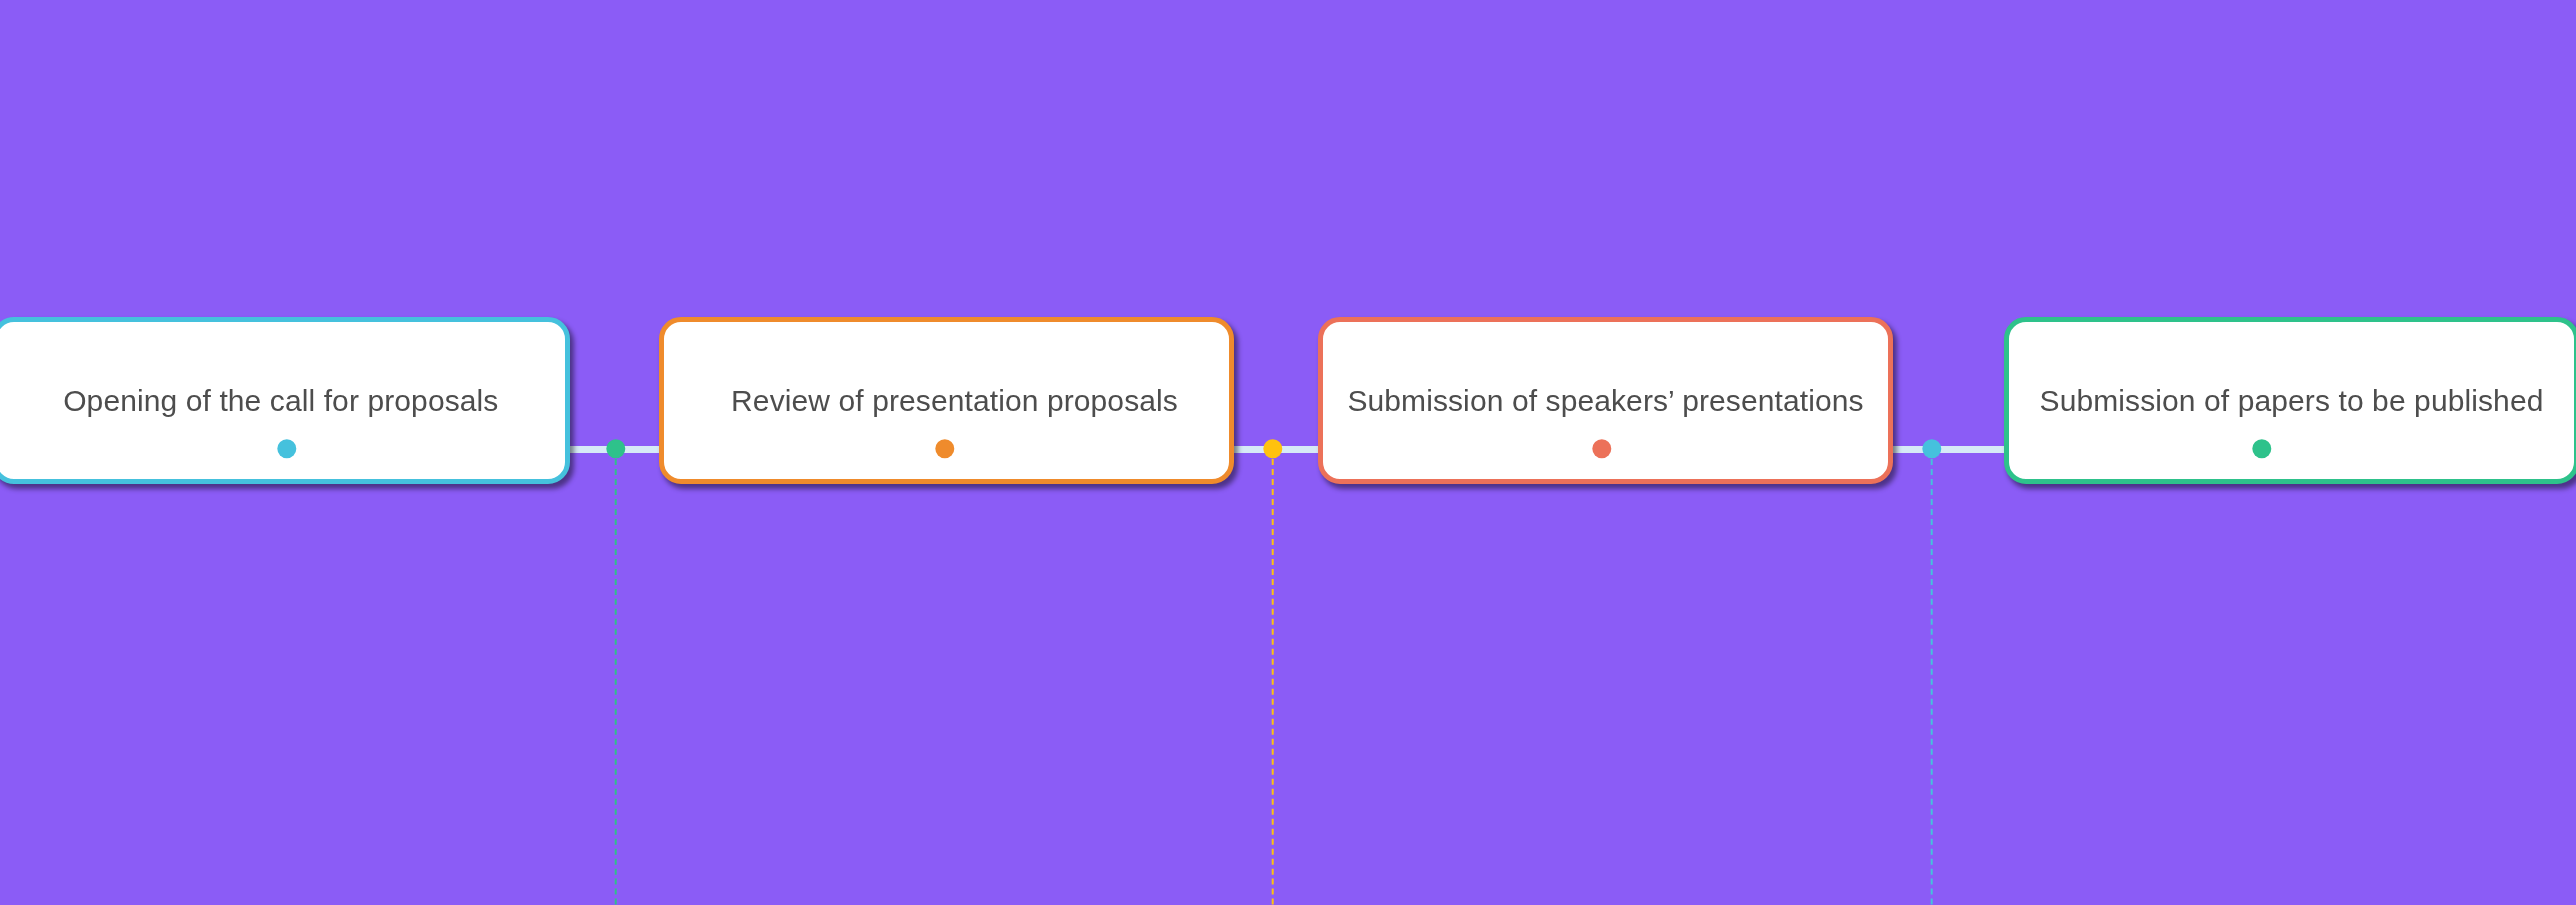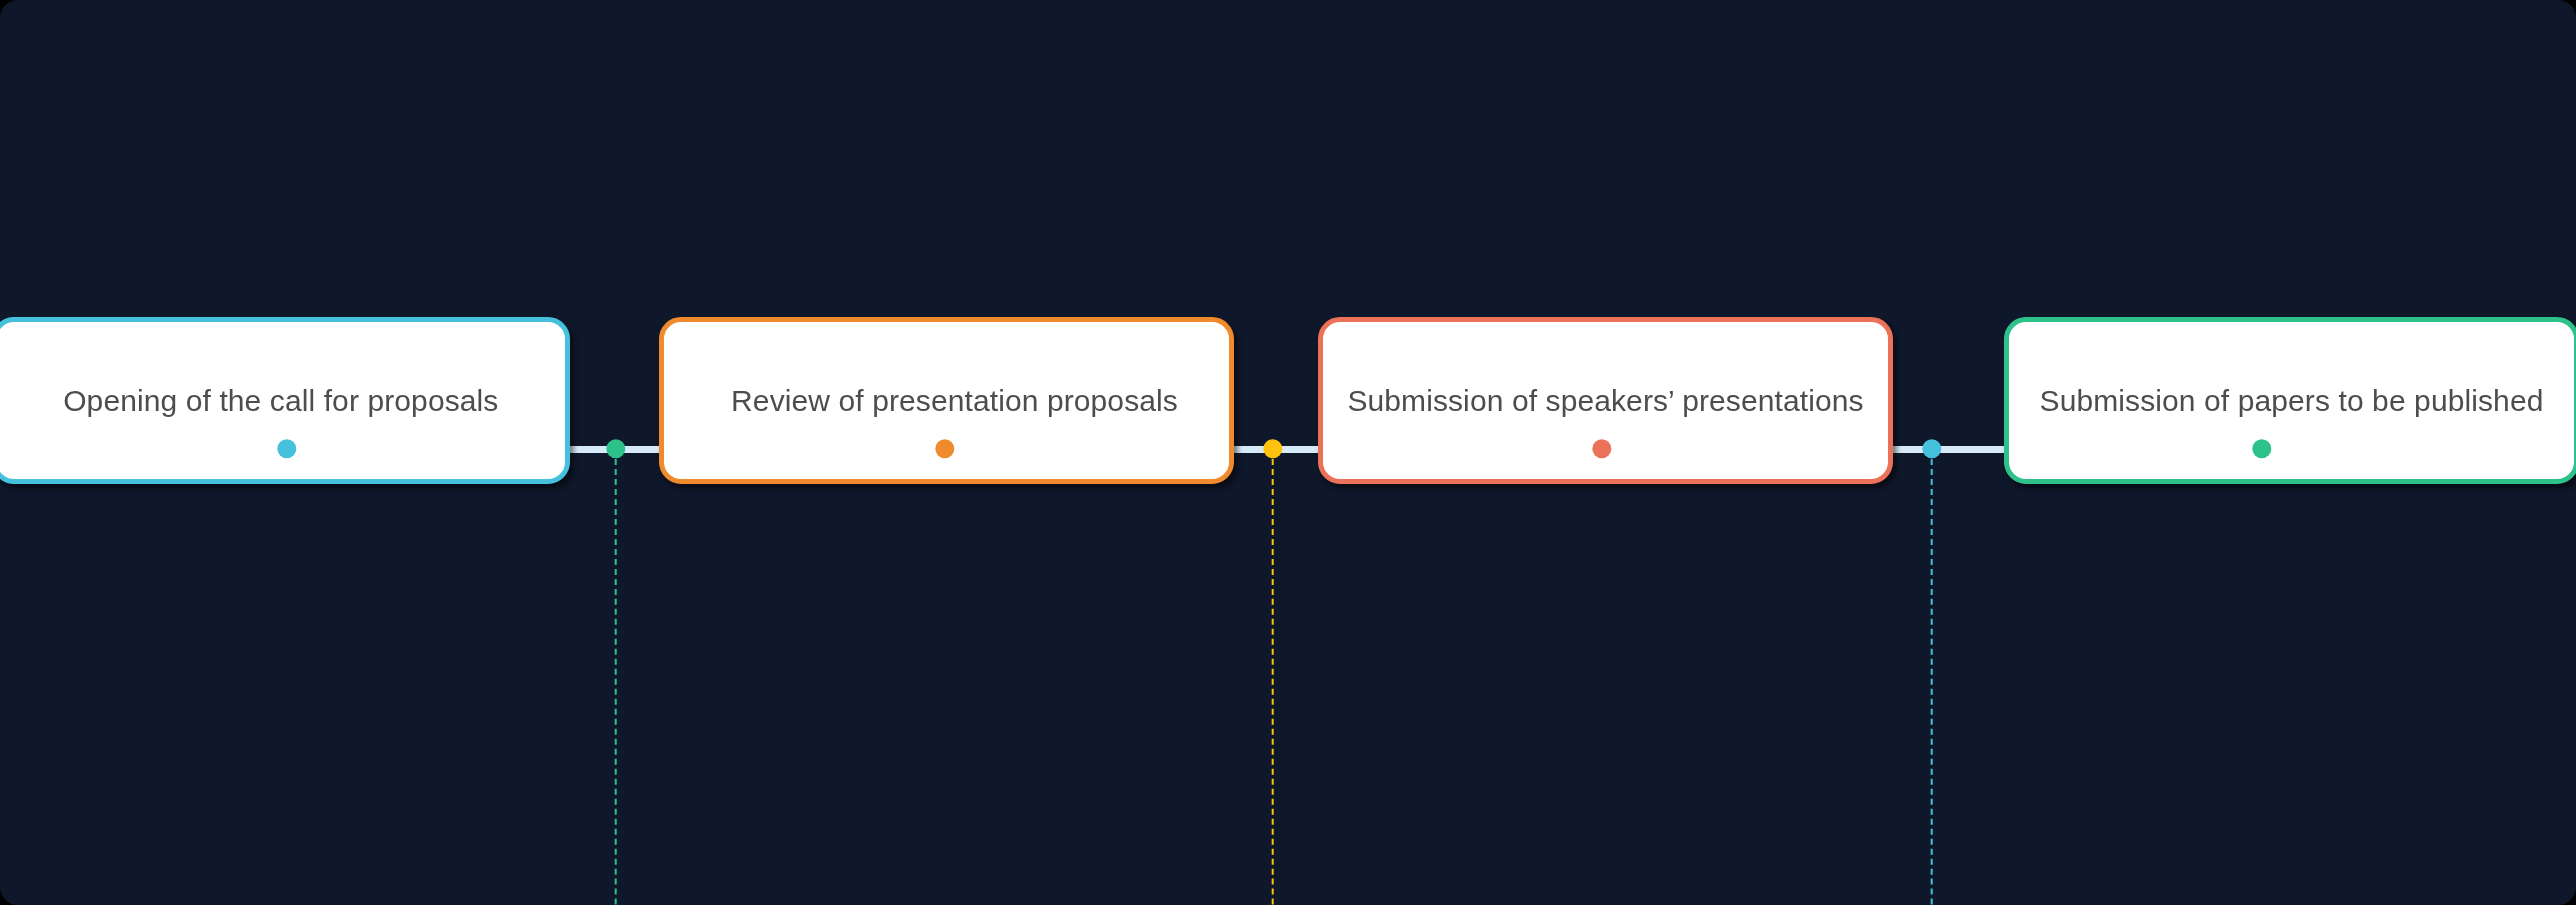--- a/index.html
+++ b/index.html
@@ -7,23 +7,22 @@
     padding: 0;
     background: #000000;
   }
   body {
     font-family: "Liberation Sans", sans-serif;
   }
   #stage {
     position: relative;
     width: 2576px;
     height: 905px;
-    background: #0f172a;
+    background: #8b5cf6;
     overflow: hidden;
-    border-radius: 18px;
   }
 
   
   .axis-line {
     position: absolute;
     left: 0px;
     top: 446px;
     width: 2507px;
     height: 6.5px;
     background: #d6eaf7;

